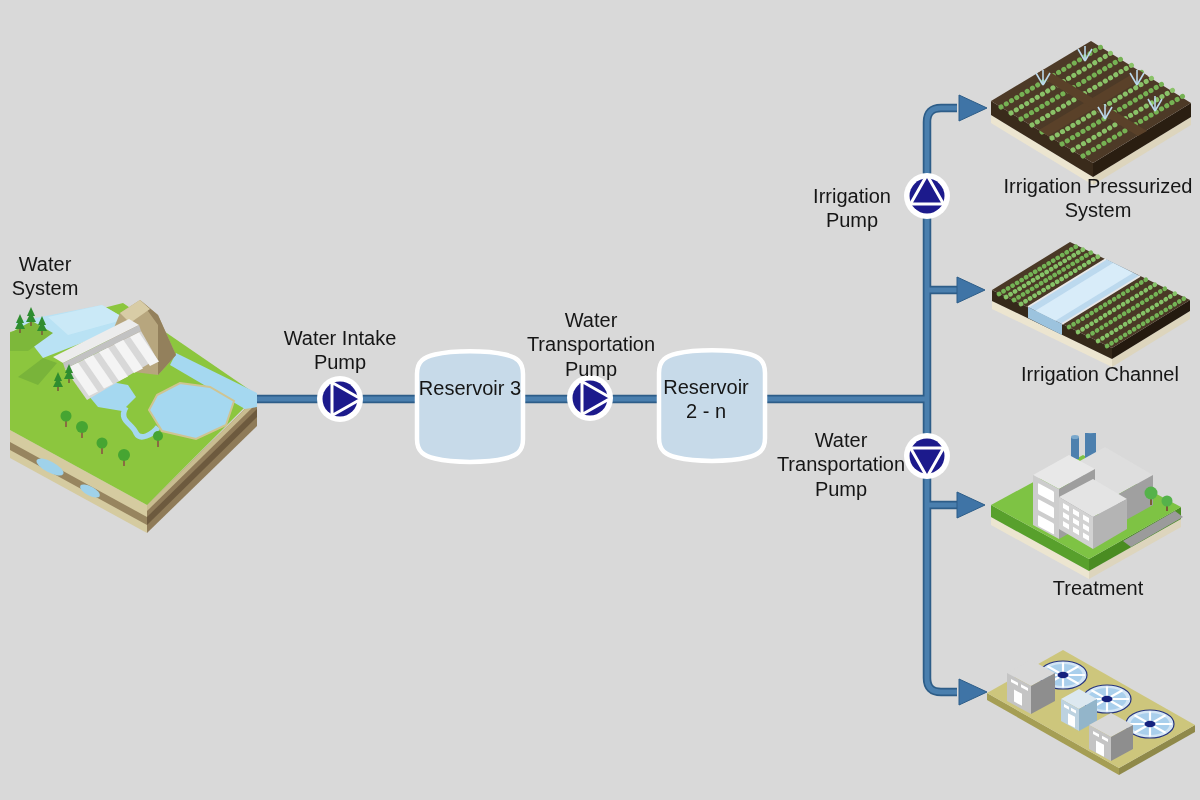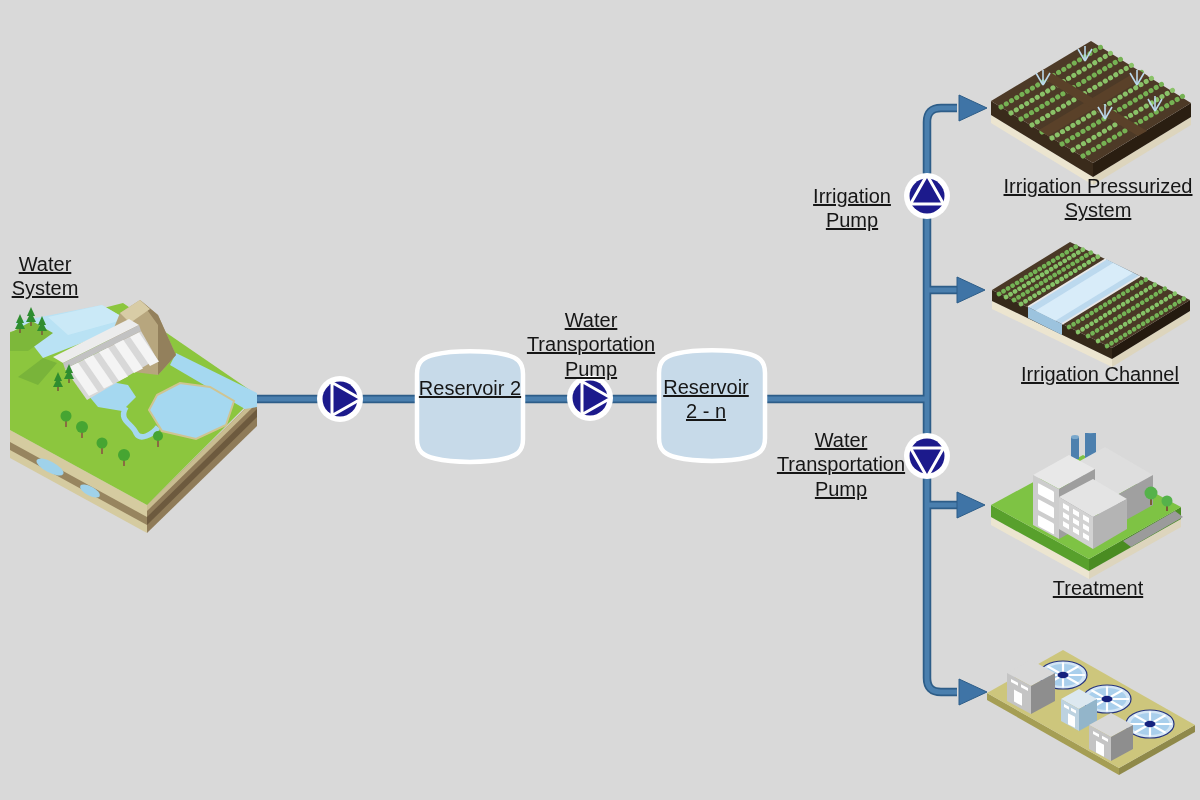--- a/index.html
+++ b/index.html
@@ -1,21 +1,21 @@
 <!DOCTYPE html>
 <html><head>
 <meta charset="utf-8">
 <style>
   html,body{margin:0;padding:0;background:#d9d9d9;}
   .canvas{position:relative;width:1200px;height:800px;background:#d9d9d9;overflow:hidden;
           font-family:"Liberation Sans",sans-serif;}
   .layer{position:absolute;left:0;top:0;}
   .illus{position:absolute;}
   .label{position:absolute;color:#161616;font-size:20px;line-height:1.22;text-align:center;
-         white-space:normal;text-decoration:underline;}
+         white-space:normal;}
 </style>
 </head>
 <body>
 
 <div class="canvas">
 
   <svg class="layer" width="1200" height="800" viewBox="0 0 1200 800">
     <defs>
       <g id="pumpShape">
         <circle r="23" fill="#ffffff"></circle>
@@ -350,21 +350,22 @@
         <g transform="translate(110,88) skewY(28)" fill="#ffffff">
             <rect x="0" y="0" width="6" height="3"></rect>
             <rect x="9" y="0" width="6" height="3"></rect>
             <rect x="3" y="8" width="8" height="12"></rect>
           </g>
       </g>
     </g>
   </svg>
 
   <div class="label" style="left:0px;top:252px;width:90px">Water System</div>
-  <div class="label" style="left:415px;top:376px;width:110px">Reservoir 2</div>
+  <div class="label" style="left:275px;top:326px;width:130px">Water Intake Pump</div>
+  <div class="label" style="left:415px;top:376px;width:110px">Reservoir 3</div>
   <div class="label" style="left:524px;top:308px;width:134px">Water Transportation Pump</div>
   <div class="label" style="left:657px;top:375px;width:98px">Reservoir 2 - n</div>
   <div class="label" style="left:797px;top:184px;width:110px">Irrigation Pump</div>
   <div class="label" style="left:774px;top:428px;width:134px">Water Transportation Pump</div>
   <div class="label" style="left:993px;top:174px;width:210px">Irrigation Pressurized System</div>
   <div class="label" style="left:990px;top:362px;width:220px">Irrigation Channel</div>
   <div class="label" style="left:1038px;top:576px;width:120px">Treatment</div>
 
 </div>
 

